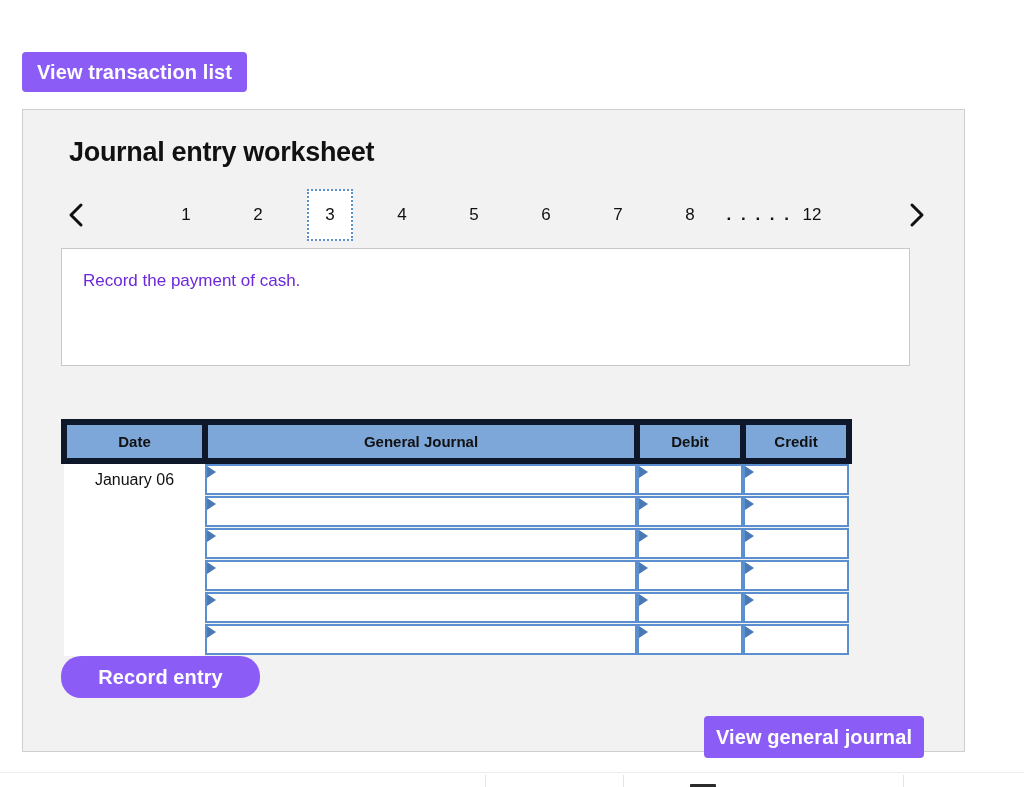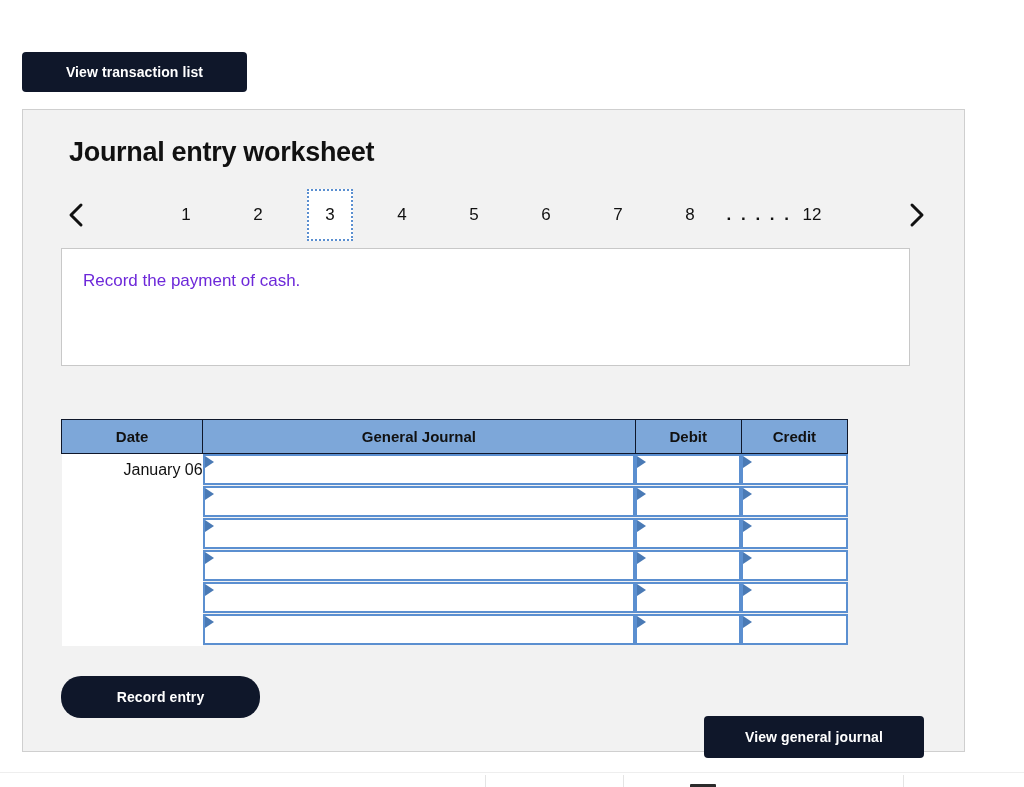--- a/index.html
+++ b/index.html
@@ -11,27 +11,27 @@
   #screen {
     position: relative;
     width: 1024px;
     height: 787px;
     background: #ffffff;
     overflow: hidden;
   }
 
   
   .btn {
-    background: #0f172a;
+    background: #8b5cf6;
     color: #ffffff;
     border: none;
     border-radius: 4px;
     font-family: "Liberation Sans", sans-serif;
     font-weight: bold;
-    font-size: 14px;
+    font-size: 20px;
     letter-spacing: 0.1px;
     cursor: pointer;
     text-align: center;
     line-height: 1;
     padding: 0;
   }
   #view-transaction-list {
     position: absolute;
     left: 22px;
     top: 52px;
@@ -146,21 +146,21 @@
   #journal {
     position: absolute;
     left: 38px;
     top: 309px;
     width: 787px;
     border-collapse: collapse;
     table-layout: fixed;
   }
   #journal th {
     background: #7da7d9;
-    border: 1px solid #0f172a;
+    border: 6px solid #0f172a;
     font-size: 15px;
     font-weight: bold;
     color: #111111;
     height: 33px;
     padding: 0;
     text-align: center;
   }
   #journal td { padding: 0; border: none; }
 
   .col-date   { width: 141px; }
@@ -171,21 +171,21 @@
   .cell-date {
     height: 31px;
     border: 1px solid #9a9a9a;
     border-top: none;
     background: #ffffff;
     font-size: 16px;
     color: #111111;
     text-align: center;
     vertical-align: middle;
   }
-  .cell-date.first { border-top: 1px solid #9a9a9a; text-align: right; }
+  .cell-date.first { border-top: 1px solid #9a9a9a; }
 
   .inputcell {
     position: relative;
     height: 31px;
     background: #ffffff;
     border: 2px solid #5b8fd0;
     box-sizing: border-box;
     margin-bottom: 1px;
     cursor: text;
   }
@@ -195,21 +195,21 @@
     left: 0px;
     top: 0px;
     width: 0;
     height: 0;
     border-left: 9px solid #4a7ab5;
     border-top: 6px solid transparent;
     border-bottom: 6px solid transparent;
   }
 
   
-  #record-entry  { position: absolute; left: 38px;  top: 566px; width: 199px; height: 42px; border-radius: 20px; }
+  #record-entry  { position: absolute; left: 38px;  top: 546px; width: 199px; height: 42px; border-radius: 20px; }
   #clear-entry   { position: absolute; left: 292px; top: 566px; width: 199px; height: 42px; }
   #view-journal  { position: absolute; left: 681px; top: 566px; width: 220px; height: 42px; margin-top: 40px; }
 
   
   #bottom-strip {
     position: absolute;
     left: 0;
     top: 772px;
     width: 1024px;
     height: 15px;

